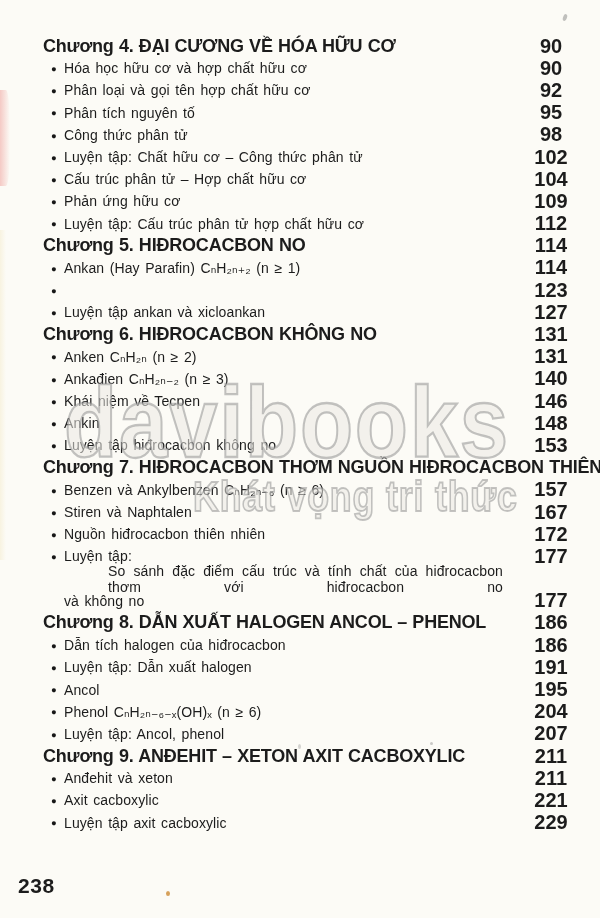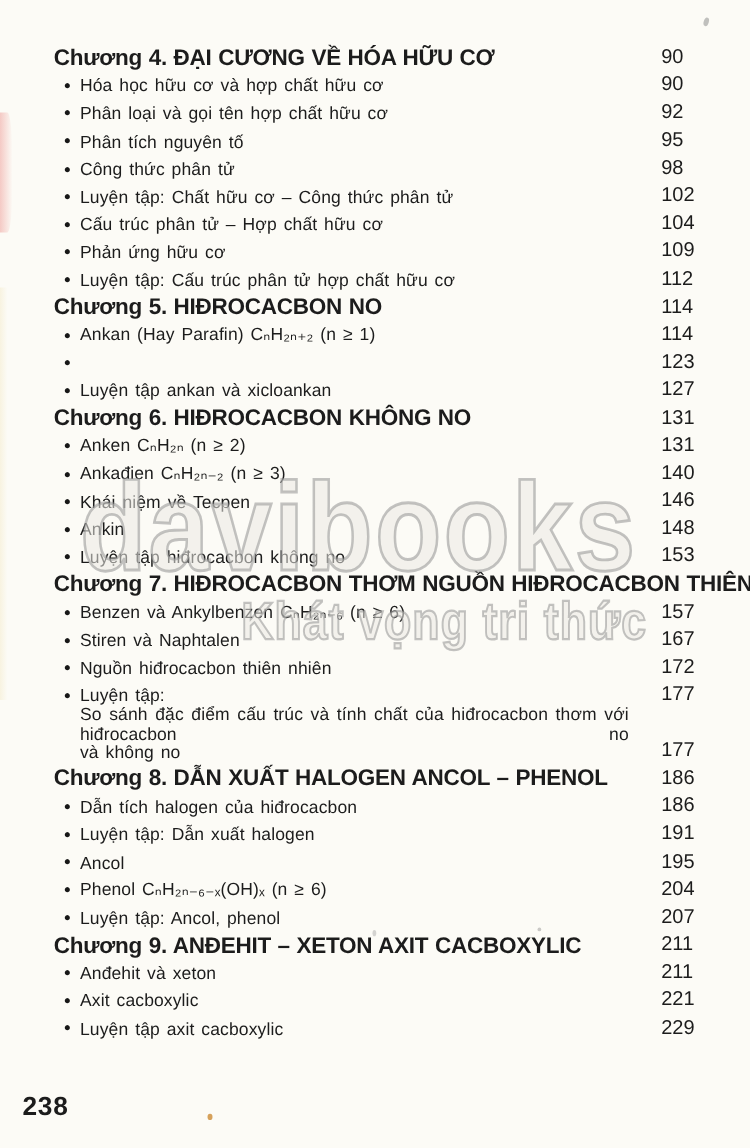--- a/index.html
+++ b/index.html
@@ -78,31 +78,33 @@
   .row.chapter .label {
     font-weight: bold;
     font-size: 18px;
     letter-spacing: -0.2px;
     word-spacing: 0.5px;
   }
   .row .page-num {
     margin-left: auto;
     flex: none;
     width: 44px;
-    text-align: left;
-    font-size: 16px;
+    text-align: center;
+    font-size: 20px;
+    font-weight: bold;
   }
   .row.justify {
     white-space: normal;
   }
   .row.justify .label {
     flex: 1;
     margin-right: 26px;
     text-align: justify;
     text-align-last: justify;
+    margin-left: 44px;
   }
 
   
   .wm {
     position: absolute;
     z-index: 5;
     font-weight: bold;
     white-space: nowrap;
     line-height: 1;
     color: rgba(235,233,228,0.55);

